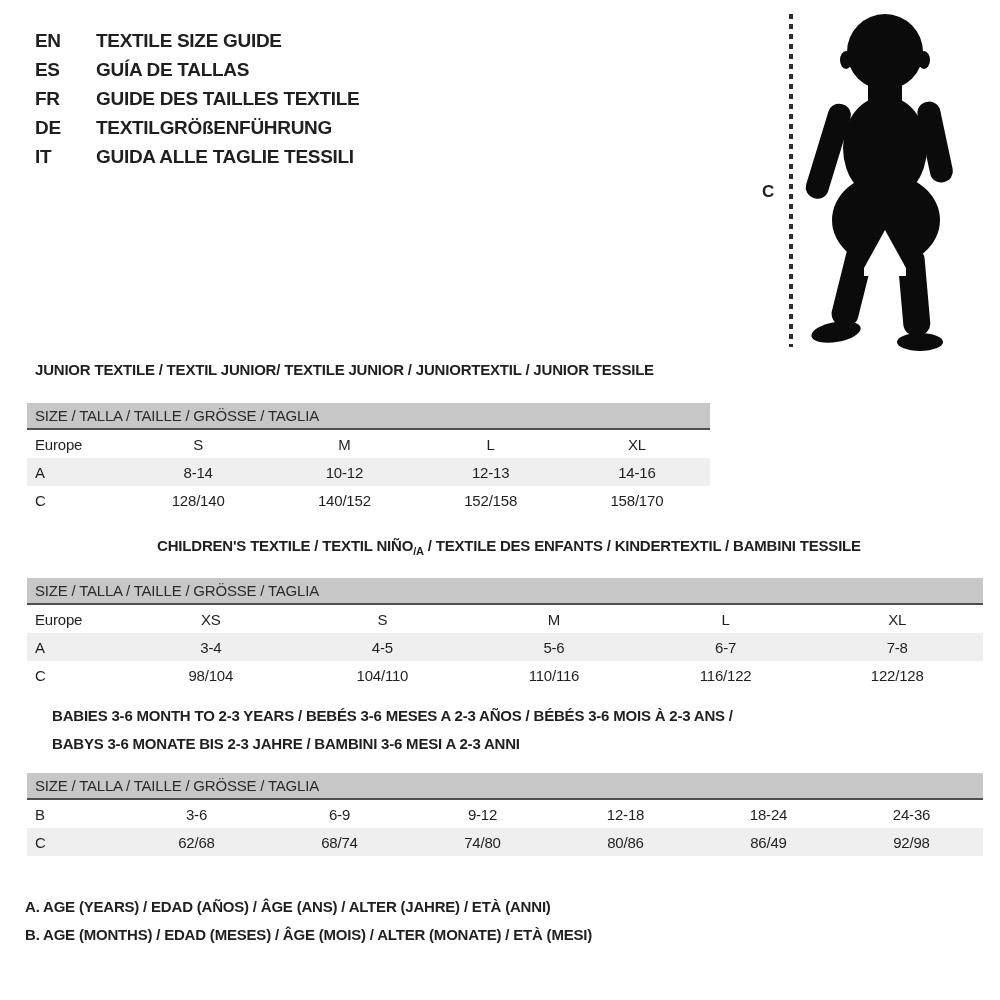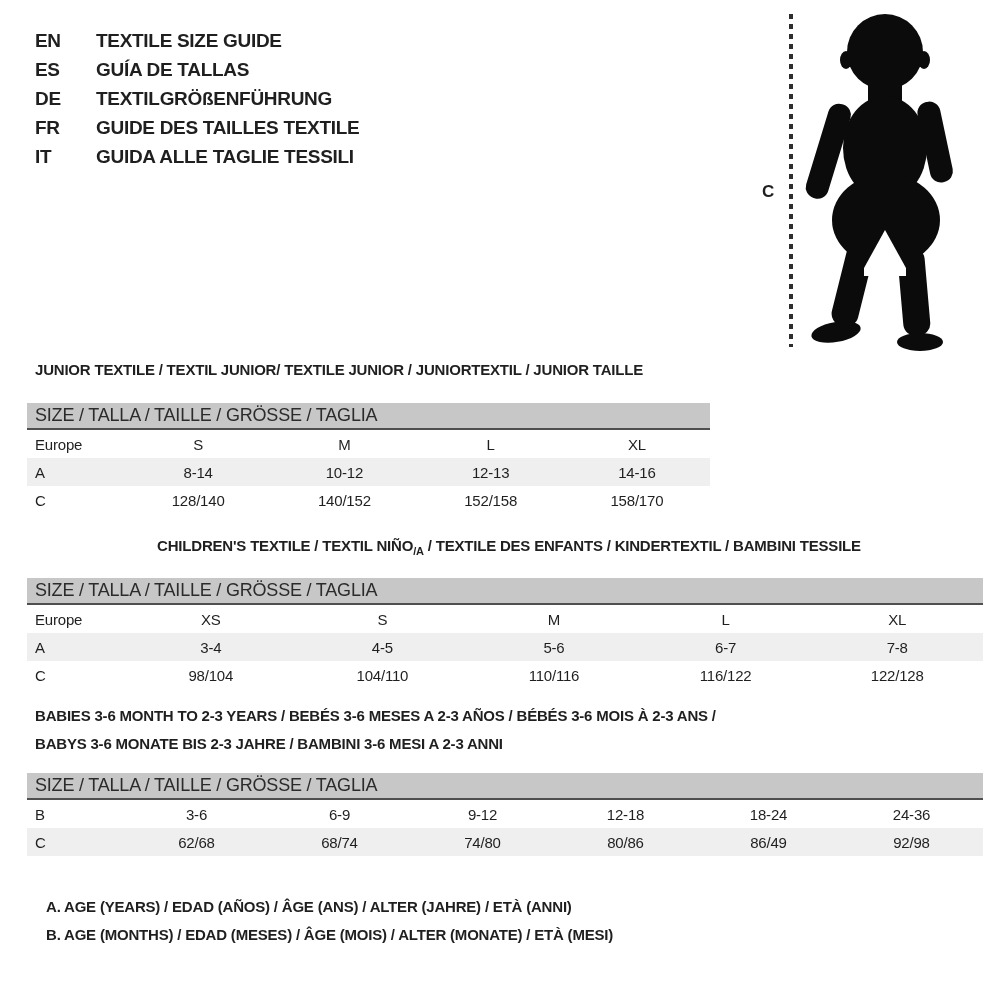--- a/index.html
+++ b/index.html
@@ -26,56 +26,56 @@
   .figure-svg{position:absolute;left:60px;top:8px;}
 
   
   .size-section{position:absolute;left:27px;}
   .s1{top:362px;width:683px;}
   .s2{top:538px;width:956px;}
   .s3{top:708px;width:956px;}
   .title-block{padding-left:8px;}
   .s1 .title-block{margin-bottom:25px;}
   .s2 .title-block{margin-bottom:19px;text-align:center;}
-  .s3 .title-block{margin-bottom:21px;}
+  .s3 .title-block{margin-bottom:21px;margin-left:17px;}
   .title-line{font-weight:700;font-size:15px;line-height:16px;letter-spacing:-0.2px;white-space:nowrap;}
   .title-line + .title-line{margin-top:12px;}
   .title-line sub{font-size:11px;}
   .size-bar{height:25px;line-height:25px;background:var(--bar-bg);padding-left:8px;
-    font-size:18px;letter-spacing:-0.2px;border-bottom:2px solid var(--line);color:#2b2b2b;}
+    font-size:15px;letter-spacing:-0.2px;border-bottom:2px solid var(--line);color:#2b2b2b;}
   .trow{display:flex;height:28px;align-items:center;font-size:15px;letter-spacing:-0.2px;}
   .trow.shaded{background:var(--row-shaded);}
   .trow .lbl{width:90px;padding-left:8px;flex:0 0 auto;}
   .trow .cell{flex:1 1 0;text-align:center;}
 
   
-  .footnotes{position:absolute;left:46px;top:893px;}
+  .footnotes{position:absolute;left:25px;top:893px;}
   .footnote{font-weight:700;font-size:15px;line-height:28px;letter-spacing:-0.2px;white-space:nowrap;}
 </style>
 </head>
 <body>
 
 <div class="page">
 
   <div class="langs">
       <div class="lang-row">
         <div class="lang-code">EN</div>
         <div class="lang-label">TEXTILE SIZE GUIDE</div>
       </div>
       <div class="lang-row">
         <div class="lang-code">ES</div>
         <div class="lang-label">GUÍA DE TALLAS</div>
       </div>
       <div class="lang-row">
+        <div class="lang-code">FR</div>
+        <div class="lang-label">GUIDE DES TAILLES TEXTILE</div>
+      </div>
+      <div class="lang-row">
         <div class="lang-code">DE</div>
         <div class="lang-label">TEXTILGRÖßENFÜHRUNG</div>
-      </div>
-      <div class="lang-row">
-        <div class="lang-code">FR</div>
-        <div class="lang-label">GUIDE DES TAILLES TEXTILE</div>
       </div>
       <div class="lang-row">
         <div class="lang-code">IT</div>
         <div class="lang-label">GUIDA ALLE TAGLIE TESSILI</div>
       </div>
     </div>
 
   <div class="figure-area">
     <div class="height-dotted-line"></div>
     <div class="figure-c-label">C</div>
@@ -94,21 +94,21 @@
         <ellipse cx="36" cy="324" rx="25" ry="10" transform="rotate(-10 36 324)"></ellipse>
         <ellipse cx="120" cy="334" rx="23" ry="9"></ellipse>
       </g>
       <path d="M64,260 L85,222 L106,260 L106,268 L64,268 Z" fill="#ffffff"></path>
     </svg>
   </div>
 
   <div id="sections">
       <section class="size-section s1">
         <div class="title-block">
-          <div class="title-line"><span>JUNIOR TEXTILE / TEXTIL JUNIOR/ TEXTILE JUNIOR / JUNIORTEXTIL / JUNIOR TAILLE</span></div>
+          <div class="title-line"><span>JUNIOR TEXTILE / TEXTIL JUNIOR/ TEXTILE JUNIOR / JUNIORTEXTIL / JUNIOR TESSILE</span></div>
         </div>
         <div class="size-bar">SIZE / TALLA / TAILLE / GRÖSSE / TAGLIA</div>
         <div class="trow">
           <div class="lbl">Europe</div>
           <div class="cell">S</div>
           <div class="cell">M</div>
           <div class="cell">L</div>
           <div class="cell">XL</div>
         </div>
         <div class="trow shaded">

